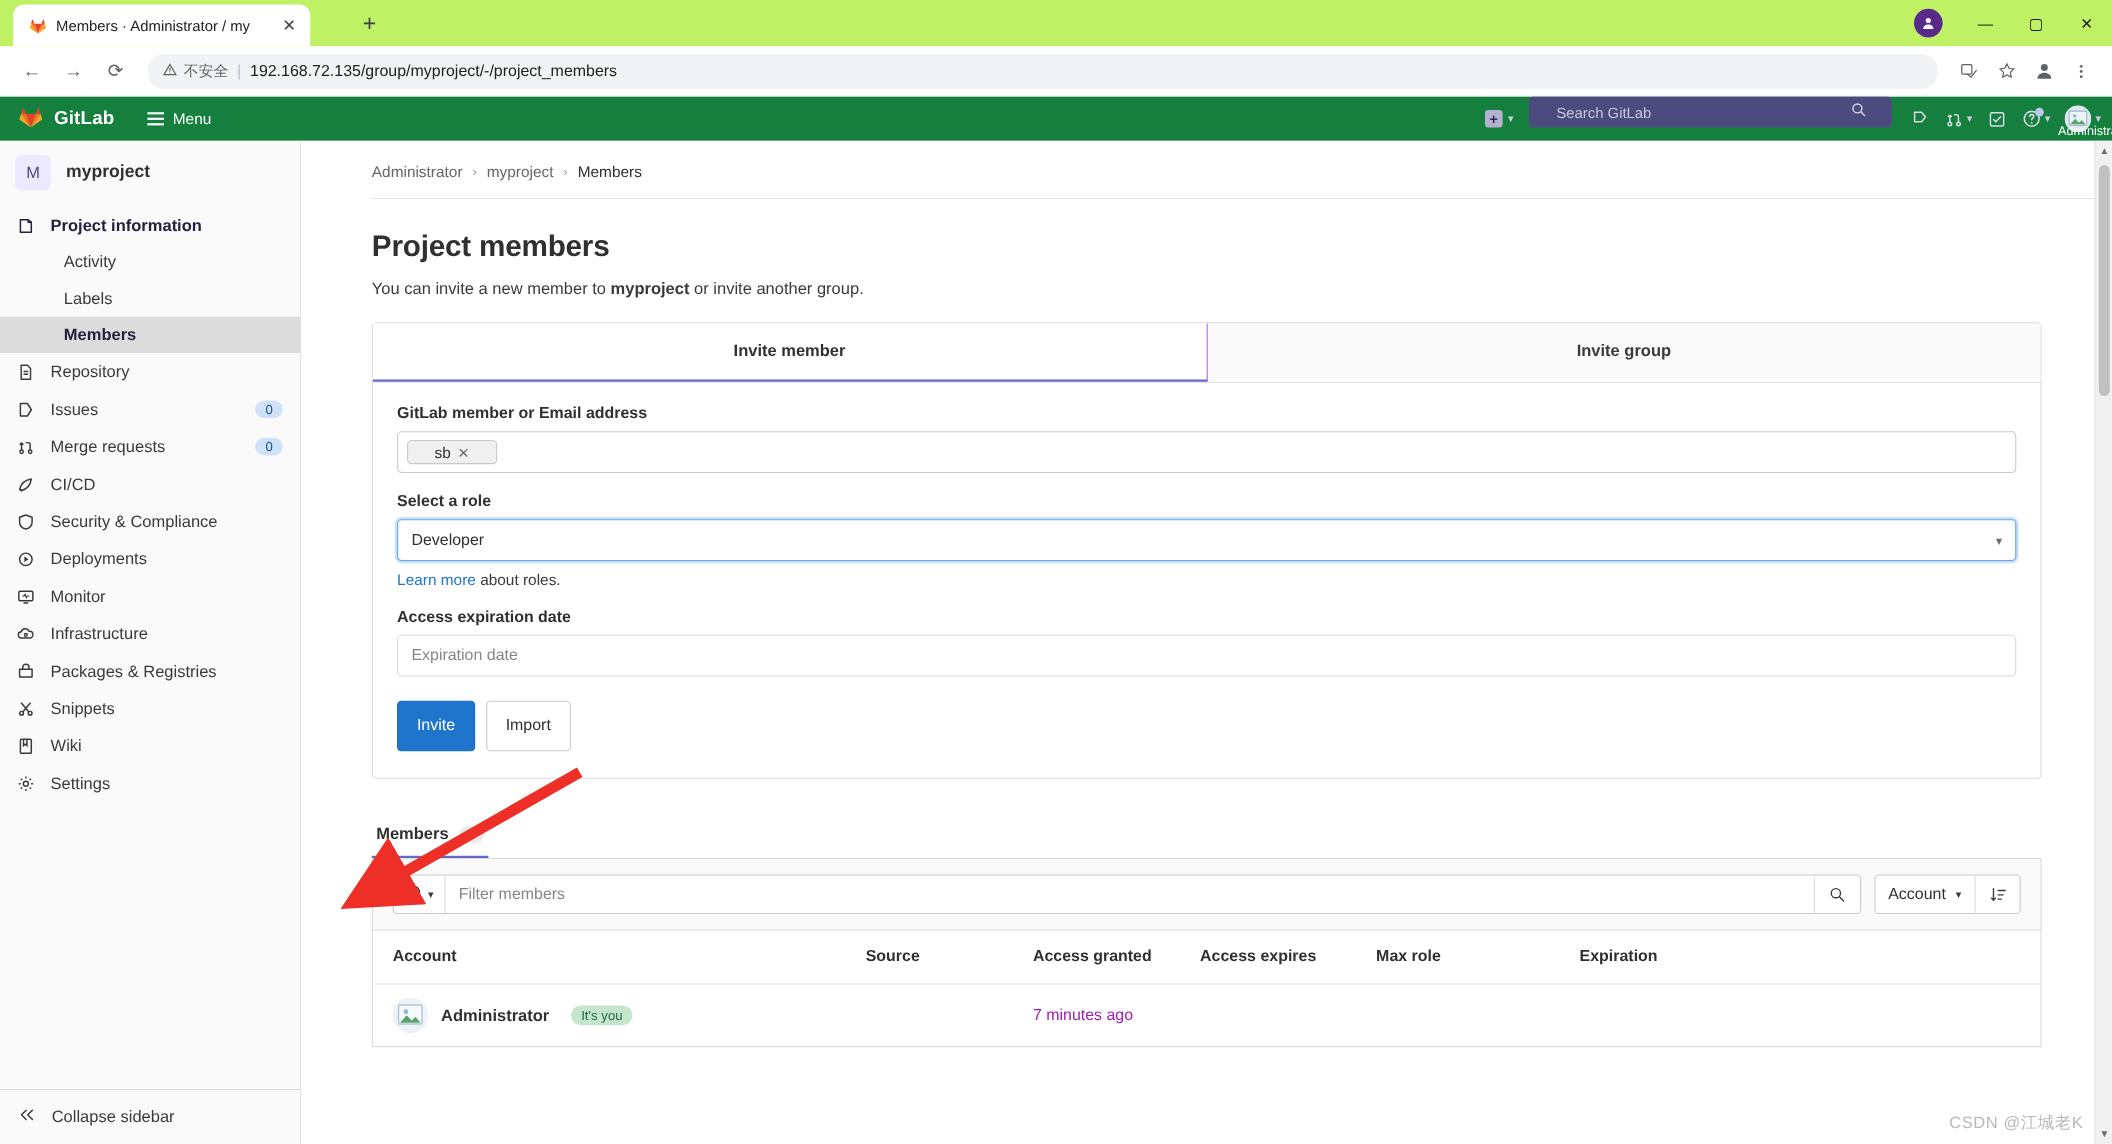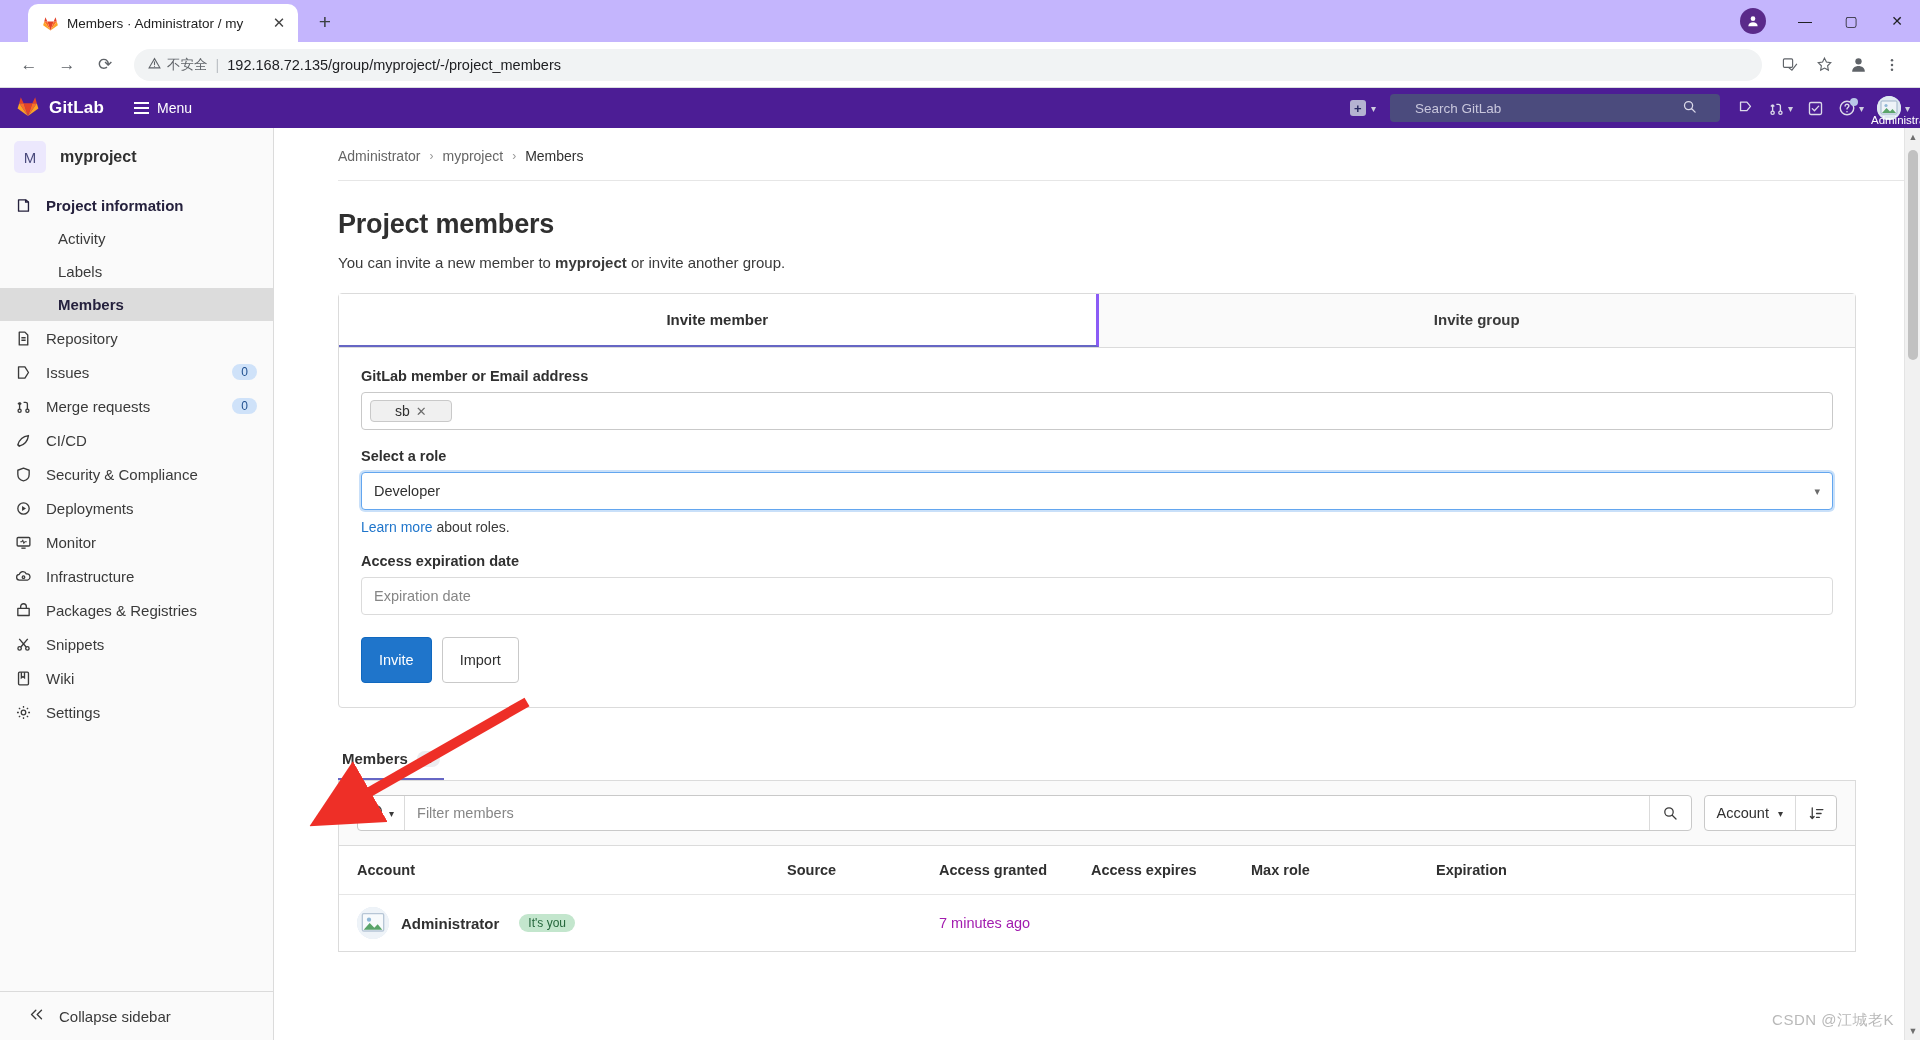--- a/index.html
+++ b/index.html
@@ -5,21 +5,21 @@
   * { box-sizing: border-box; }
   html, body { margin:0; padding:0; }
   body {
     width:1920px; height:1040px;
     font-family:"Liberation Sans", sans-serif;
     background:#fff; overflow:hidden;
     -webkit-font-smoothing:antialiased;
   }
 
   
-  .browser-top { height:42px; background:#c4b5fd; display:flex; align-items:flex-end; padding-left:28px; position:relative; }
+  .browser-top { height:42px; background:#bef264; display:flex; align-items:flex-end; padding-left:12px; position:relative;gap:27px; }
   .tab {
     height:38px; width:270px; background:#fff; border-radius:10px 10px 0 0;
     display:flex; align-items:center; padding:0 8px 0 14px; gap:8px;
     font-size:14px; color:#202124; position:relative;
   }
   .tab-fav { width:17px; height:17px; flex:0 0 17px; position:relative; }
   .tab-fav svg { display:block; }
   .tab-title { flex:1; white-space:nowrap; overflow:hidden; text-overflow:clip; font-size:13.5px; color:#222; }
   .tab-close { width:22px; height:22px; display:flex; align-items:center; justify-content:center; color:#444; font-size:15px; border-radius:50%; }
   .new-tab { width:34px; height:34px; margin-left:10px; margin-bottom:3px; display:flex; align-items:center; justify-content:center; font-size:21px; color:#3c4043; font-weight:300; }
@@ -34,21 +34,21 @@
     flex:1; height:32px; background:#f1f3f4; border-radius:16px; display:flex; align-items:center;
     padding:0 14px; gap:8px; margin:0 8px; font-size:14.5px; color:#202124;
   }
   .omni-warn { display:flex; align-items:center; gap:6px; color:#5f6368; font-size:13.5px; }
   .omni-sep { color:#bdc1c6; }
   .omni-url { color:#202124; font-size:14.5px; }
   .toolbar-icons { display:flex; align-items:center; gap:2px; }
   .tb-icon { width:32px; height:32px; display:flex; align-items:center; justify-content:center; color:#5f6368; font-size:15px; }
 
   
-  .gl-nav { height:40px; background:#4c1d95; display:flex; align-items:center; padding:0 10px 0 16px; gap:0; position:relative; }
+  .gl-nav { height:40px; background:#15803d; display:flex; padding:0 10px 0 16px; gap:0; position:relative; }
   .gl-logo-wrap { display:flex; align-items:center; gap:9px; margin-right:22px; }
   .gl-brand { color:#fff; font-size:17px; font-weight:600; letter-spacing:.2px; }
   .gl-menu { display:flex; align-items:center; gap:8px; color:#fff; font-size:14px; padding:5px 8px; border-radius:4px; }
   .hamburger { display:flex; flex-direction:column; gap:3px; }
   .hamburger i { display:block; width:15px; height:2px; background:#fff; }
   .gl-nav-spacer { flex:1; }
   .gl-plus { display:flex; align-items:center; gap:5px; color:#d6d3e8; margin-right:14px; }
   .gl-plus-sq { width:16px; height:16px; background:#b5b2d1; border-radius:3px; color:#292961; display:flex; align-items:center; justify-content:center; font-size:13px; font-weight:700; line-height:1; }
   .gl-search {
     width:330px; height:28px; background:#4b4b7d; border-radius:4px;
@@ -75,41 +75,41 @@
   .proj-badge { width:32px; height:32px; border-radius:5px; background:#ece8fd; color:#4b4b7d; display:flex; align-items:center; justify-content:center; font-size:15px; }
   .proj-name { font-size:16px; font-weight:600; color:#303030; }
   .side-list { padding:2px 0; }
   .side-item { display:flex; align-items:center; gap:14px; padding:8px 16px 8px 14px; color:#3a3a3a; font-size:15px; position:relative; }
   .side-item .s-ic { width:18px; height:18px; flex:0 0 18px; display:flex; align-items:center; justify-content:center; color:#3a3a3a; }
   .side-item.active-parent { color:#25213d; font-weight:600; }
   .side-item .s-lb { flex:1; white-space:nowrap; }
   .side-badge { background:#cfe2f9; color:#1f4f8f; font-size:12px; border-radius:9px; padding:1px 9px; min-width:24px; text-align:center; }
   .side-sub { display:block; padding:8px 16px 8px 58px; font-size:15px; color:#3a3a3a; }
   .side-sub.active { background:#dcdcdc; color:#25213d; font-weight:600; }
-  .side-foot { margin-top:auto; border-top:1px solid #dbdbdb; padding:14px 28px; display:flex; align-items:center; gap:14px; font-size:15px; color:#3a3a3a; }
+  .side-foot { margin-top:auto; border-top:1px solid #dbdbdb; padding:14px 16px; display:flex; align-items:center; gap:14px; font-size:15px; color:#3a3a3a; }
 
   
   .main { flex:1; overflow:hidden; position:relative; background:#fff; }
   .breadcrumb { display:flex; align-items:center; gap:9px; font-size:14px; color:#666; padding:20px 0 16px 64px; }
   .breadcrumb .sep { color:#999; font-size:12px; }
   .breadcrumb .crumb { color:#666; }
   .breadcrumb .crumb.current { color:#303030; }
   .bc-rule { border-top:1px solid #e6e6e6; margin-left:64px; }
 
   .content { padding:28px 64px 0 64px; }
   h1.page-title { font-size:27px; font-weight:600; color:#303030; margin:0 0 14px 0; letter-spacing:-.2px; }
   .page-sub { font-size:15px; color:#3a3a3a; margin:0 0 22px 0; }
   .page-sub b { font-weight:700; }
 
   .card { border:1px solid #dbdbdb; border-radius:4px; background:#fff; }
   .tabs { display:flex; border-bottom:1px solid #dbdbdb; }
   .tab-item { flex:1; text-align:center; padding:17px 10px; font-size:15px; font-weight:600; color:#303030; background:#fafafa; border-bottom:2px solid transparent; }
   .tab-item.active { background:#fff; border-bottom:2px solid #6666c4; }
   .tab-item:not(.active) { color:#3a3a3a; border-right:0; }
-  .tab-item.first { border-right:3px solid #8b5cf6; }
+  .tab-item.first { border-right:1px solid #8b5cf6; }
 
   .form-body { padding:20px 22px 24px 22px; }
   .f-label { font-size:14.5px; font-weight:600; color:#303030; margin-bottom:8px; }
   .token-input {
     border:1px solid #c9c9c9; border-radius:4px; min-height:38px; display:flex; align-items:center;
     padding:5px 8px; gap:6px; background:#fff;
   }
   .token {
     display:inline-flex; align-items:center; gap:6px; background:#f0f0f0; border:1px solid #c9c9c9;
     border-radius:4px; padding:2px 24px; font-size:14px; color:#303030;

